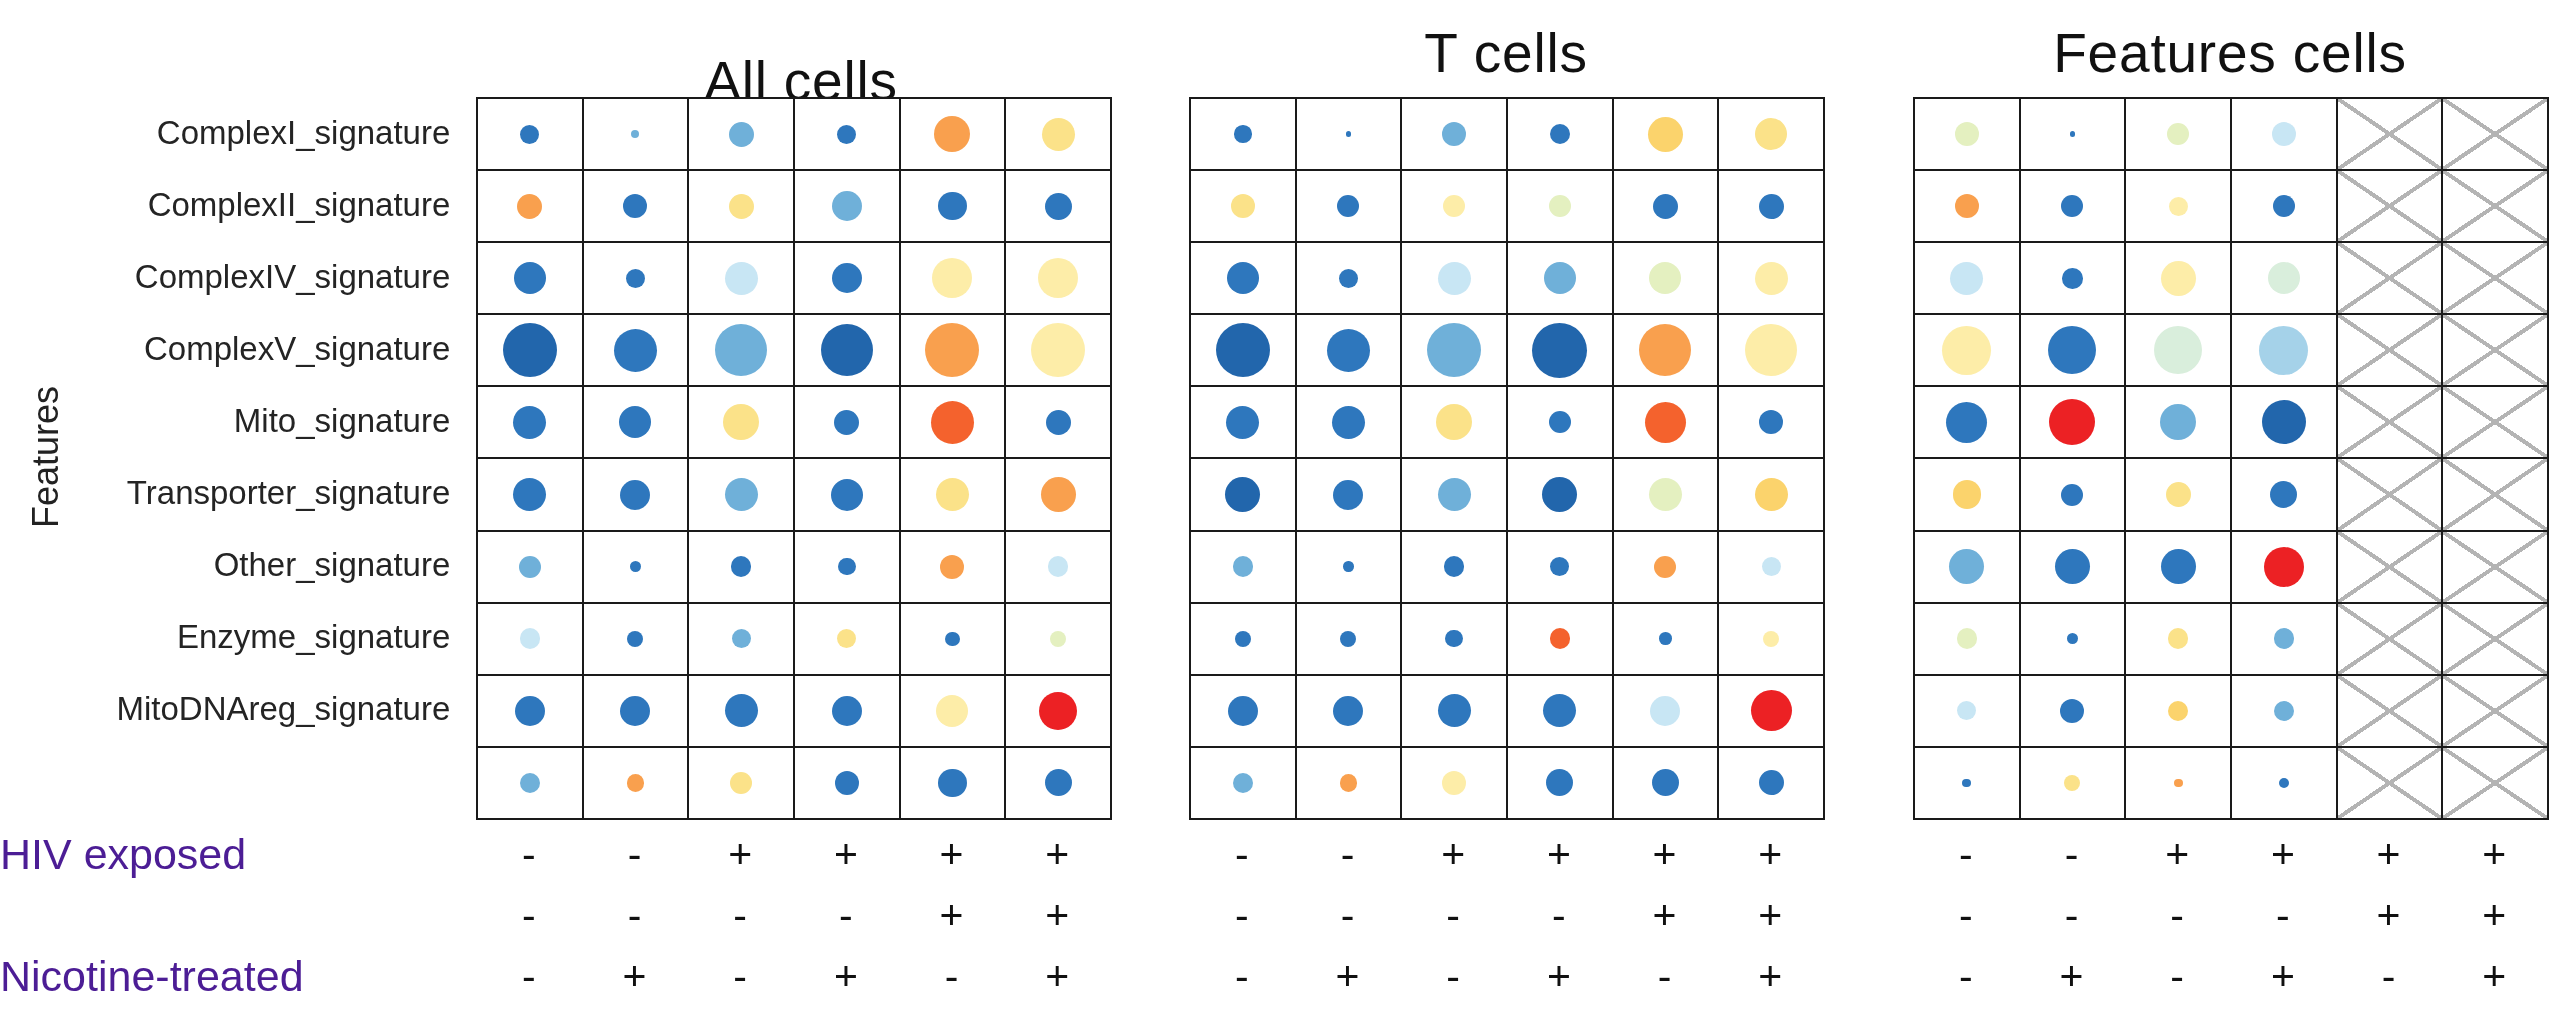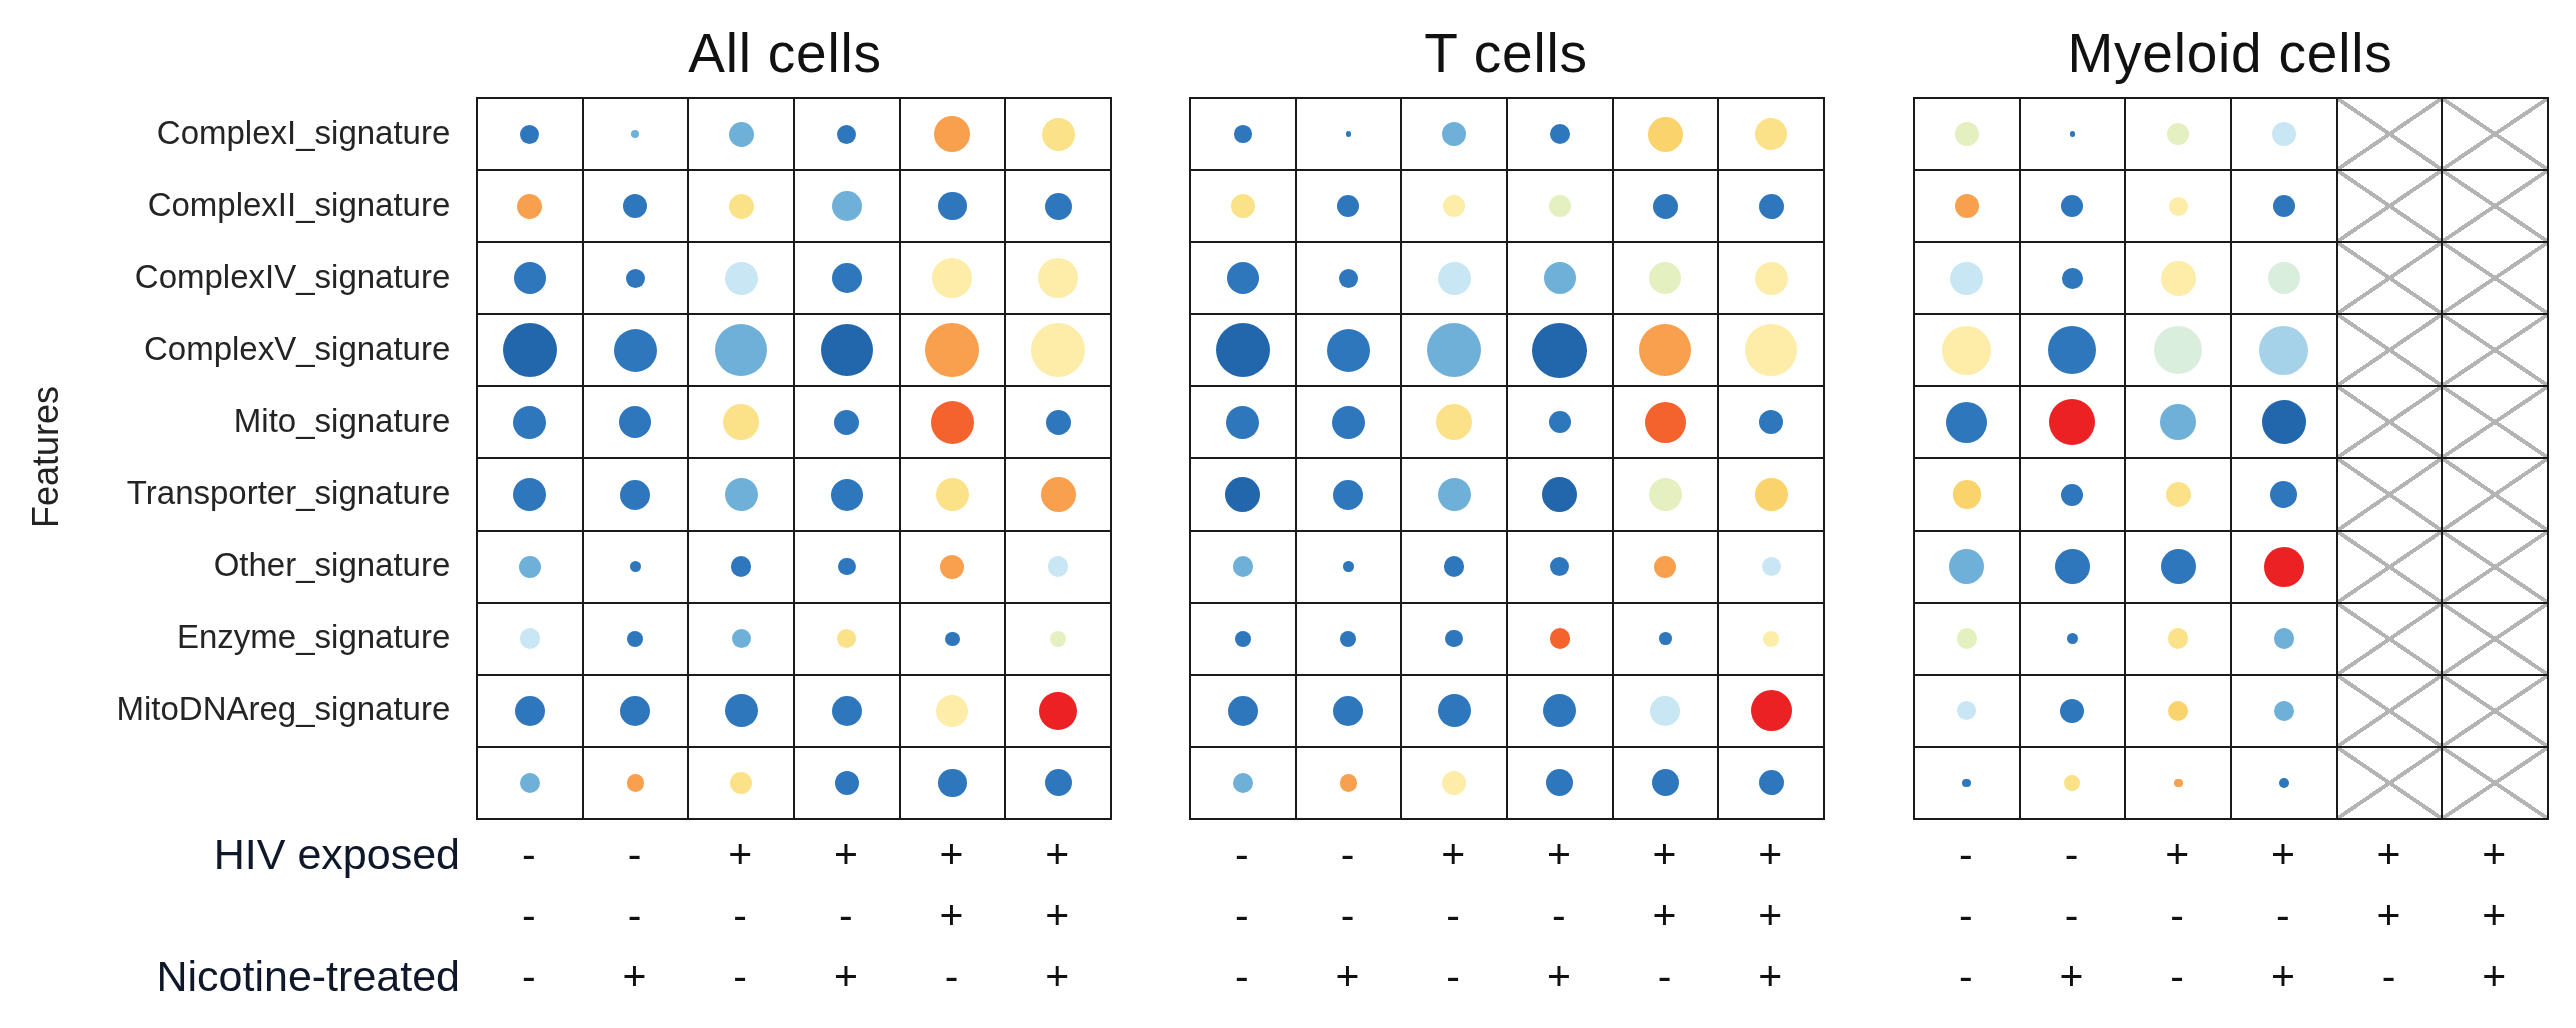--- a/index.html
+++ b/index.html
@@ -46,37 +46,37 @@
     background-image:
       linear-gradient(to top right,    transparent calc(50% - 2px), #b4b4b4 calc(50% - 2px), #b4b4b4 calc(50% + 2px), transparent calc(50% + 2px)),
       linear-gradient(to bottom right, transparent calc(50% - 2px), #b4b4b4 calc(50% - 2px), #b4b4b4 calc(50% + 2px), transparent calc(50% + 2px));
   }
   .dot { border-radius:50%; flex:0 0 auto; }
   .cond-row {
     position:absolute; left:0; width:2576px; height:55px;
   }
   .cond-label {
     position:absolute; left:0; top:0; width:460px; height:55px;
-    line-height:55px; text-align:right; font-size:43px; color:#0f172a;
+    line-height:55px; font-size:43px; color:#4c1d95;
     white-space:nowrap;
   }
   .cond-group {
     position:absolute; top:0; width:634px; height:55px; display:flex;
   }
   .cond-sym {
     flex:1 1 0; text-align:center; line-height:55px;
     font-size:41px; color:#111;
   }
 </style>
 </head>
 <body>
 
-<div class="panel-title" id="title-0" style="left: 468px; width: 634px;">All cells</div>
+<div class="panel-title" id="title-0" style="left: 484px; width: 634px; margin-top: 28px;">All cells</div>
 <div class="panel-title" id="title-1" style="left: 1189px; width: 634px;">T cells</div>
-<div class="panel-title" id="title-2" style="left: 1913px; width: 634px;">Myeloid cells</div>
+<div class="panel-title" id="title-2" style="left: 1913px; width: 634px;">Features cells</div>
 
 <div class="y-axis-label">Features</div>
 
 <div id="row-labels">
     <div class="row-label">ComplexI_signature</div>
     <div class="row-label">ComplexII_signature</div>
     <div class="row-label">ComplexIV_signature</div>
     <div class="row-label">ComplexV_signature</div>
     <div class="row-label">Mito_signature</div>
     <div class="row-label">Transporter_signature</div>

